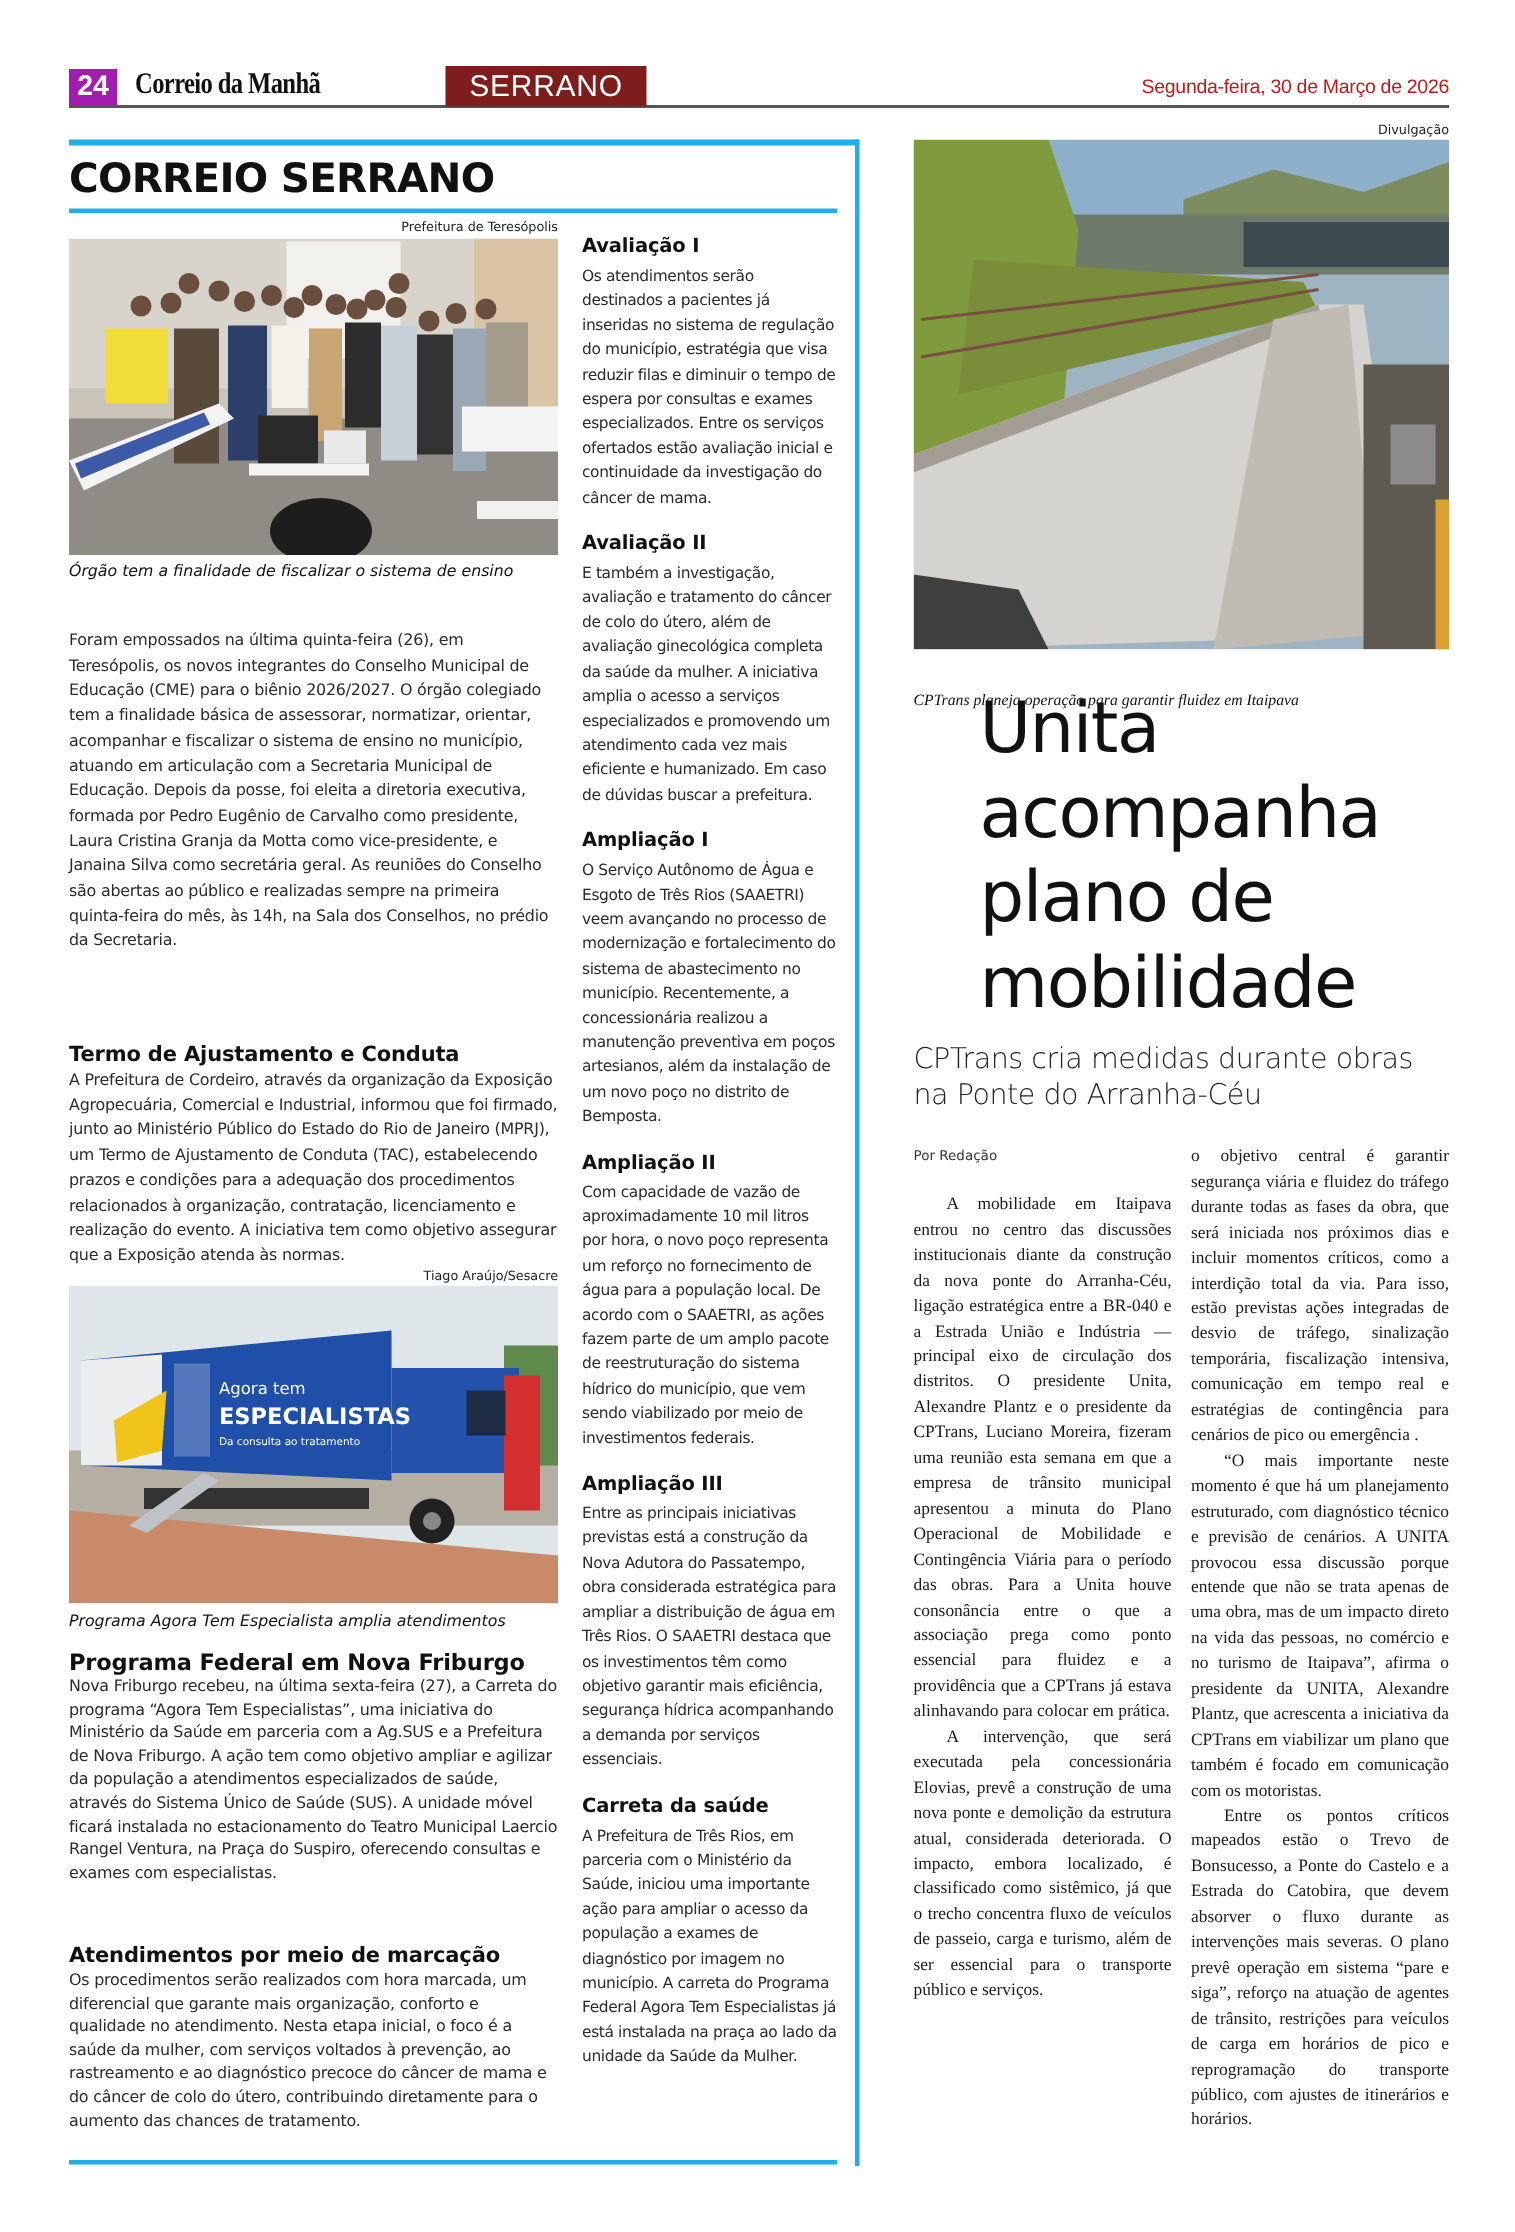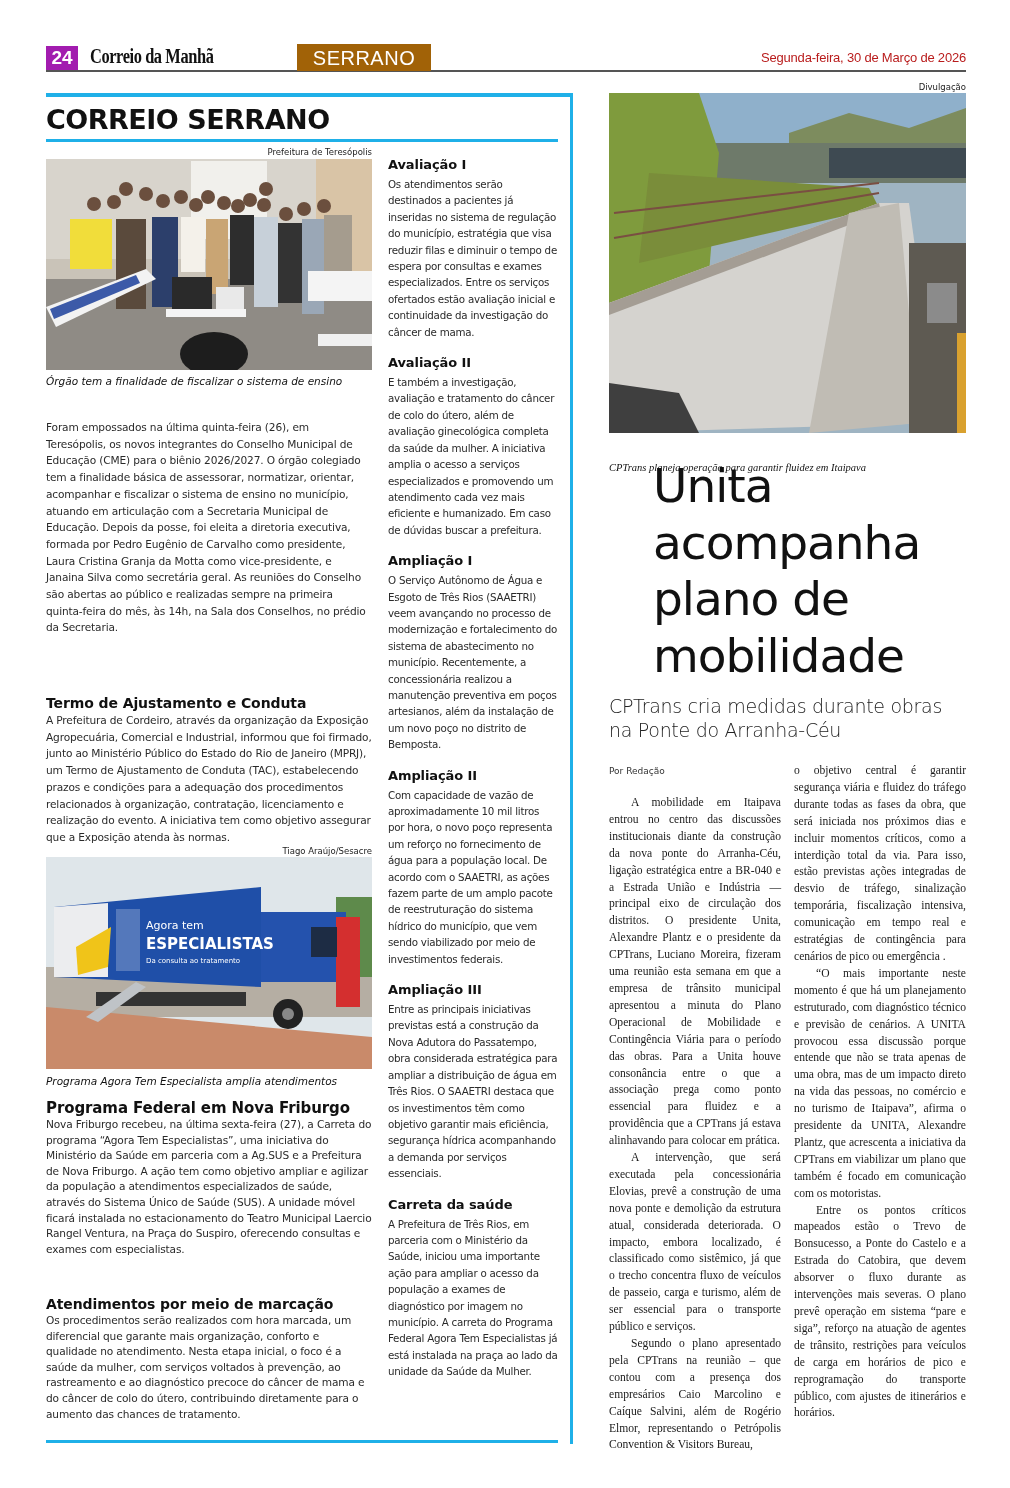--- a/index.html
+++ b/index.html
@@ -3,21 +3,21 @@
 <meta charset="utf-8">
 <style>
   * { box-sizing: border-box; margin: 0; padding: 0; }
   html, body { width: 1010px; height: 1488px; background: #fff; overflow: hidden; }
   body { position: relative; font-family: "DejaVu Sans", sans-serif; color: #222; }
 
   
   .masthead { position: absolute; left: 46px; top: 44px; width: 920px; height: 28px; border-bottom: 2px solid #555; }
   .page-num { position: absolute; left: 0; top: 2px; height: 24px; width: 32px; background: #a21caf; color: #fff; font: bold 19px "Liberation Sans", sans-serif; text-align: center; line-height: 24px; }
   .paper-name { position: absolute; left: 44px; top: 1px; font: bold 20px "Liberation Serif", serif; letter-spacing: -0.5px; transform: scaleX(0.82); transform-origin: left; color: #111; }
-  .section-tag { position: absolute; left: 251px; top: 0; width: 134px; height: 27px; background: #a16207; color: #fff; font: 20px "Liberation Sans", sans-serif; text-align: center; line-height: 28px; letter-spacing: 0.5px; }
+  .section-tag { position: absolute; left: 251px; top: 0; width: 134px; height: 27px; background: #7f1d1d; color: #fff; font: 20px "Liberation Sans", sans-serif; text-align: center; line-height: 28px; letter-spacing: 0.5px; }
   .dateline { position: absolute; right: 0; top: 6px; font: 13px "Liberation Sans", sans-serif; color: #b91c1c; letter-spacing: -0.2px; }
 
   
   .frame-top { position: absolute; left: 46px; top: 93px; width: 526px; height: 4px; background: #1fb0e8; }
   .frame-right { position: absolute; left: 570px; top: 93px; width: 3px; height: 1351px; background: #1fb0e8; }
   .frame-bottom { position: absolute; left: 46px; top: 1440px; width: 512px; height: 3px; background: #1fb0e8; }
   .kicker-title { position: absolute; left: 46px; top: 104px; font: bold 27px "DejaVu Sans", sans-serif; color: #111; letter-spacing: -0.5px; }
   .kicker-rule { position: absolute; left: 46px; top: 139px; width: 512px; height: 3px; background: #1fb0e8; }
 
   .credit { position: absolute; font: 8.5px "DejaVu Sans", sans-serif; color: #222; text-align: right; }
@@ -204,20 +204,19 @@
 </div>
 <div class="caption" style="left:609px; top:462px;font-family:Liberation Serif, serif;">CPTrans planeja operação para garantir fluidez em Itaipava</div>
 
 <h1 class="rc-head">Unita acompanha plano de mobilidade</h1>
 <h2 class="rc-deck">CPTrans cria medidas durante obras na Ponte do Arranha-Céu</h2>
 <div class="byline">Por Redação</div>
 
 <div class="serif-col" style="left:609px; top:795px;">
   <p>A mobilidade em Itaipava entrou no centro das discussões institucionais diante da constru­ção da nova ponte do Arranha-Céu, ligação estratégica entre a BR-040 e a Estrada União e Indústria — principal eixo de circulação dos distritos. O presidente Unita, Alexandre Plantz e o presidente da CPTrans, Luciano Moreira, fizeram uma reunião esta semana em que a empresa de trânsito municipal apresentou a minuta do Plano Operacional de Mobilidade e Contingência Viária para o período das obras. Para a Unita houve consonância entre o que a associação prega como ponto essencial para fluidez e a providência que a CPTrans  já estava alinhavando para colocar em prática.</p>
   <p>A intervenção, que será executada pela concessionária Elovias, prevê a construção de uma nova ponte e demolição da estrutura atual, considerada deteriorada. O impacto, embora localizado, é classificado como sistêmico, já que o trecho concentra fluxo de veículos de passeio, carga e turismo, além de ser essencial para o transporte público e serviços.</p>
-  <p>Segundo o plano apresentado pela CPTrans na reunião – que contou com a presença dos empresários Caio Marcolino e Caíque Salvini, além de Rogério Elmor, representando o Petrópolis Convention &amp; Visitors Bureau,</p>
 </div>
 
 <div class="serif-col" style="left:794px; top:763px;">
   <p class="noindent">o objetivo central é garantir segurança viária e fluidez do tráfego durante todas as fases da obra, que será iniciada nos próximos dias e incluir momentos críticos, como a interdição total da via. Para isso, estão previstas ações integradas de desvio de tráfego, sinalização temporária, fiscalização intensiva, comunicação em tempo real e estratégias de contingência para cenários de pico ou emergência .</p>
   <p>“O mais importante neste momento é que há um planejamento estruturado, com diagnóstico técnico e previsão de cenários. A UNITA provocou essa discussão porque entende que não se trata apenas de uma obra, mas de um impacto direto na vida das pessoas, no comércio e no turismo de Itaipava”, afirma o presidente da UNITA, Alexandre Plantz, que acrescenta a iniciativa da CPTrans em viabilizar um plano que também é focado em comunicação com os motoristas.</p>
   <p>Entre os pontos críticos mapeados estão o Trevo de Bonsucesso, a Ponte do Castelo e a Estrada do Catobira, que devem absorver o fluxo durante as intervenções mais severas. O plano prevê operação em sistema “pare e siga”, reforço na atuação de agentes de trânsito, restrições para veículos de carga em horários de pico e reprogramação do transporte público, com ajustes de itinerários e horários.</p>
 </div>
 
 </body></html>

